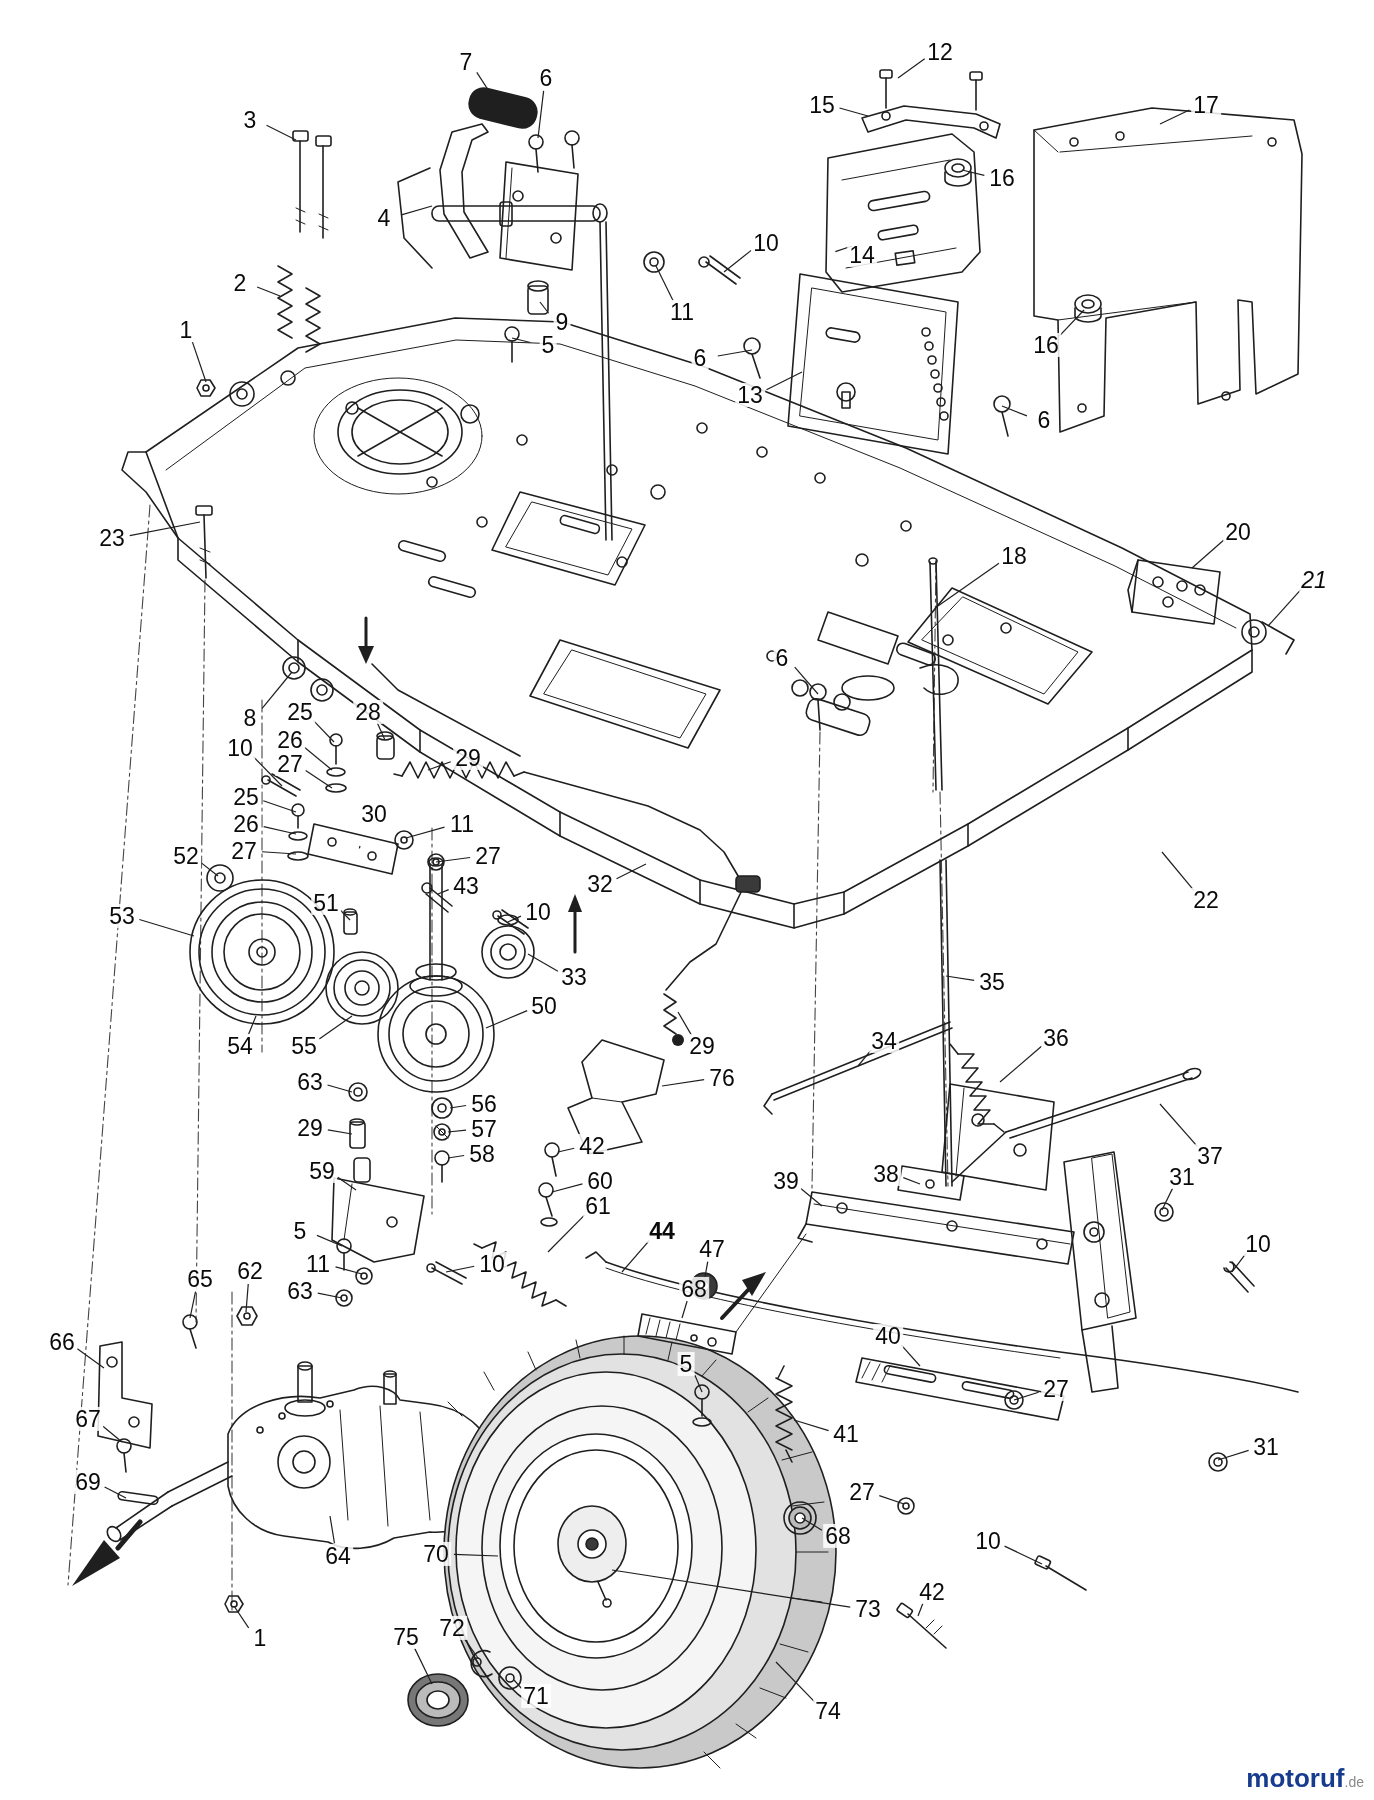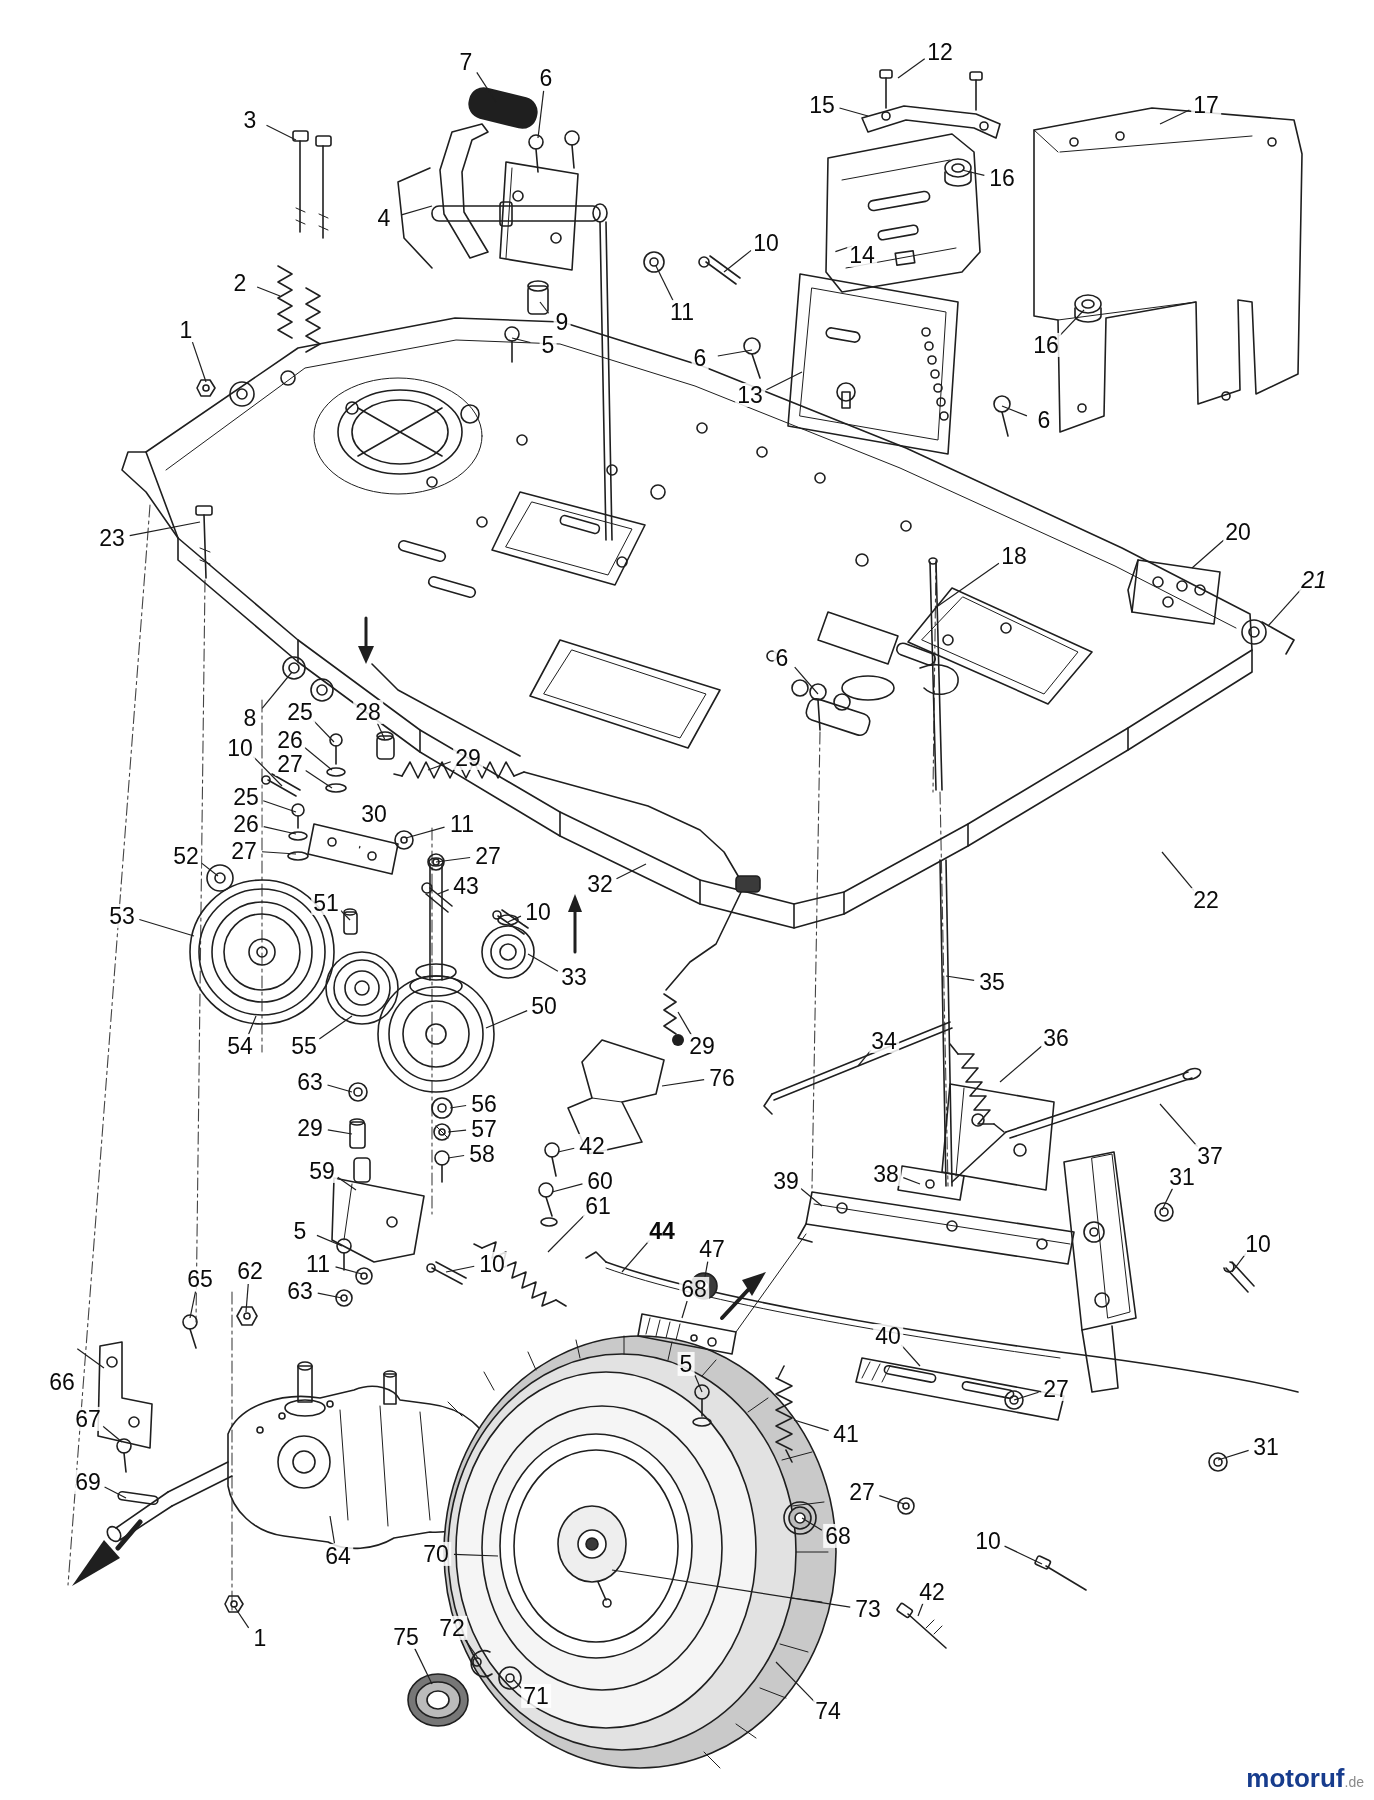--- a/index.html
+++ b/index.html
@@ -641,21 +641,21 @@
       <span class="callout" style="left: 1258px; top: 1244px;">10</span>
       <span class="callout" style="left: 300px; top: 1231px;">5</span>
       <span class="callout" style="left: 662px; top: 1231px; font-weight: bold;">44</span>
       <span class="callout" style="left: 712px; top: 1249px;">47</span>
       <span class="callout" style="left: 318px; top: 1264px;">11</span>
       <span class="callout" style="left: 492px; top: 1264px;">10</span>
       <span class="callout" style="left: 694px; top: 1289px;">68</span>
       <span class="callout" style="left: 300px; top: 1291px;">63</span>
       <span class="callout" style="left: 200px; top: 1279px;">65</span>
       <span class="callout" style="left: 250px; top: 1271px;">62</span>
-      <span class="callout" style="left: 62px; top: 1342px; margin-top: 40px;">66</span>
+      <span class="callout" style="left: 62px; top: 1342px;">66</span>
       <span class="callout" style="left: 686px; top: 1364px;">5</span>
       <span class="callout" style="left: 888px; top: 1336px;">40</span>
       <span class="callout" style="left: 1056px; top: 1389px;">27</span>
       <span class="callout" style="left: 88px; top: 1419px;">67</span>
       <span class="callout" style="left: 846px; top: 1434px;">41</span>
       <span class="callout" style="left: 1266px; top: 1447px;">31</span>
       <span class="callout" style="left: 88px; top: 1482px;">69</span>
       <span class="callout" style="left: 862px; top: 1492px;">27</span>
       <span class="callout" style="left: 838px; top: 1536px;">68</span>
       <span class="callout" style="left: 988px; top: 1541px;">10</span>

